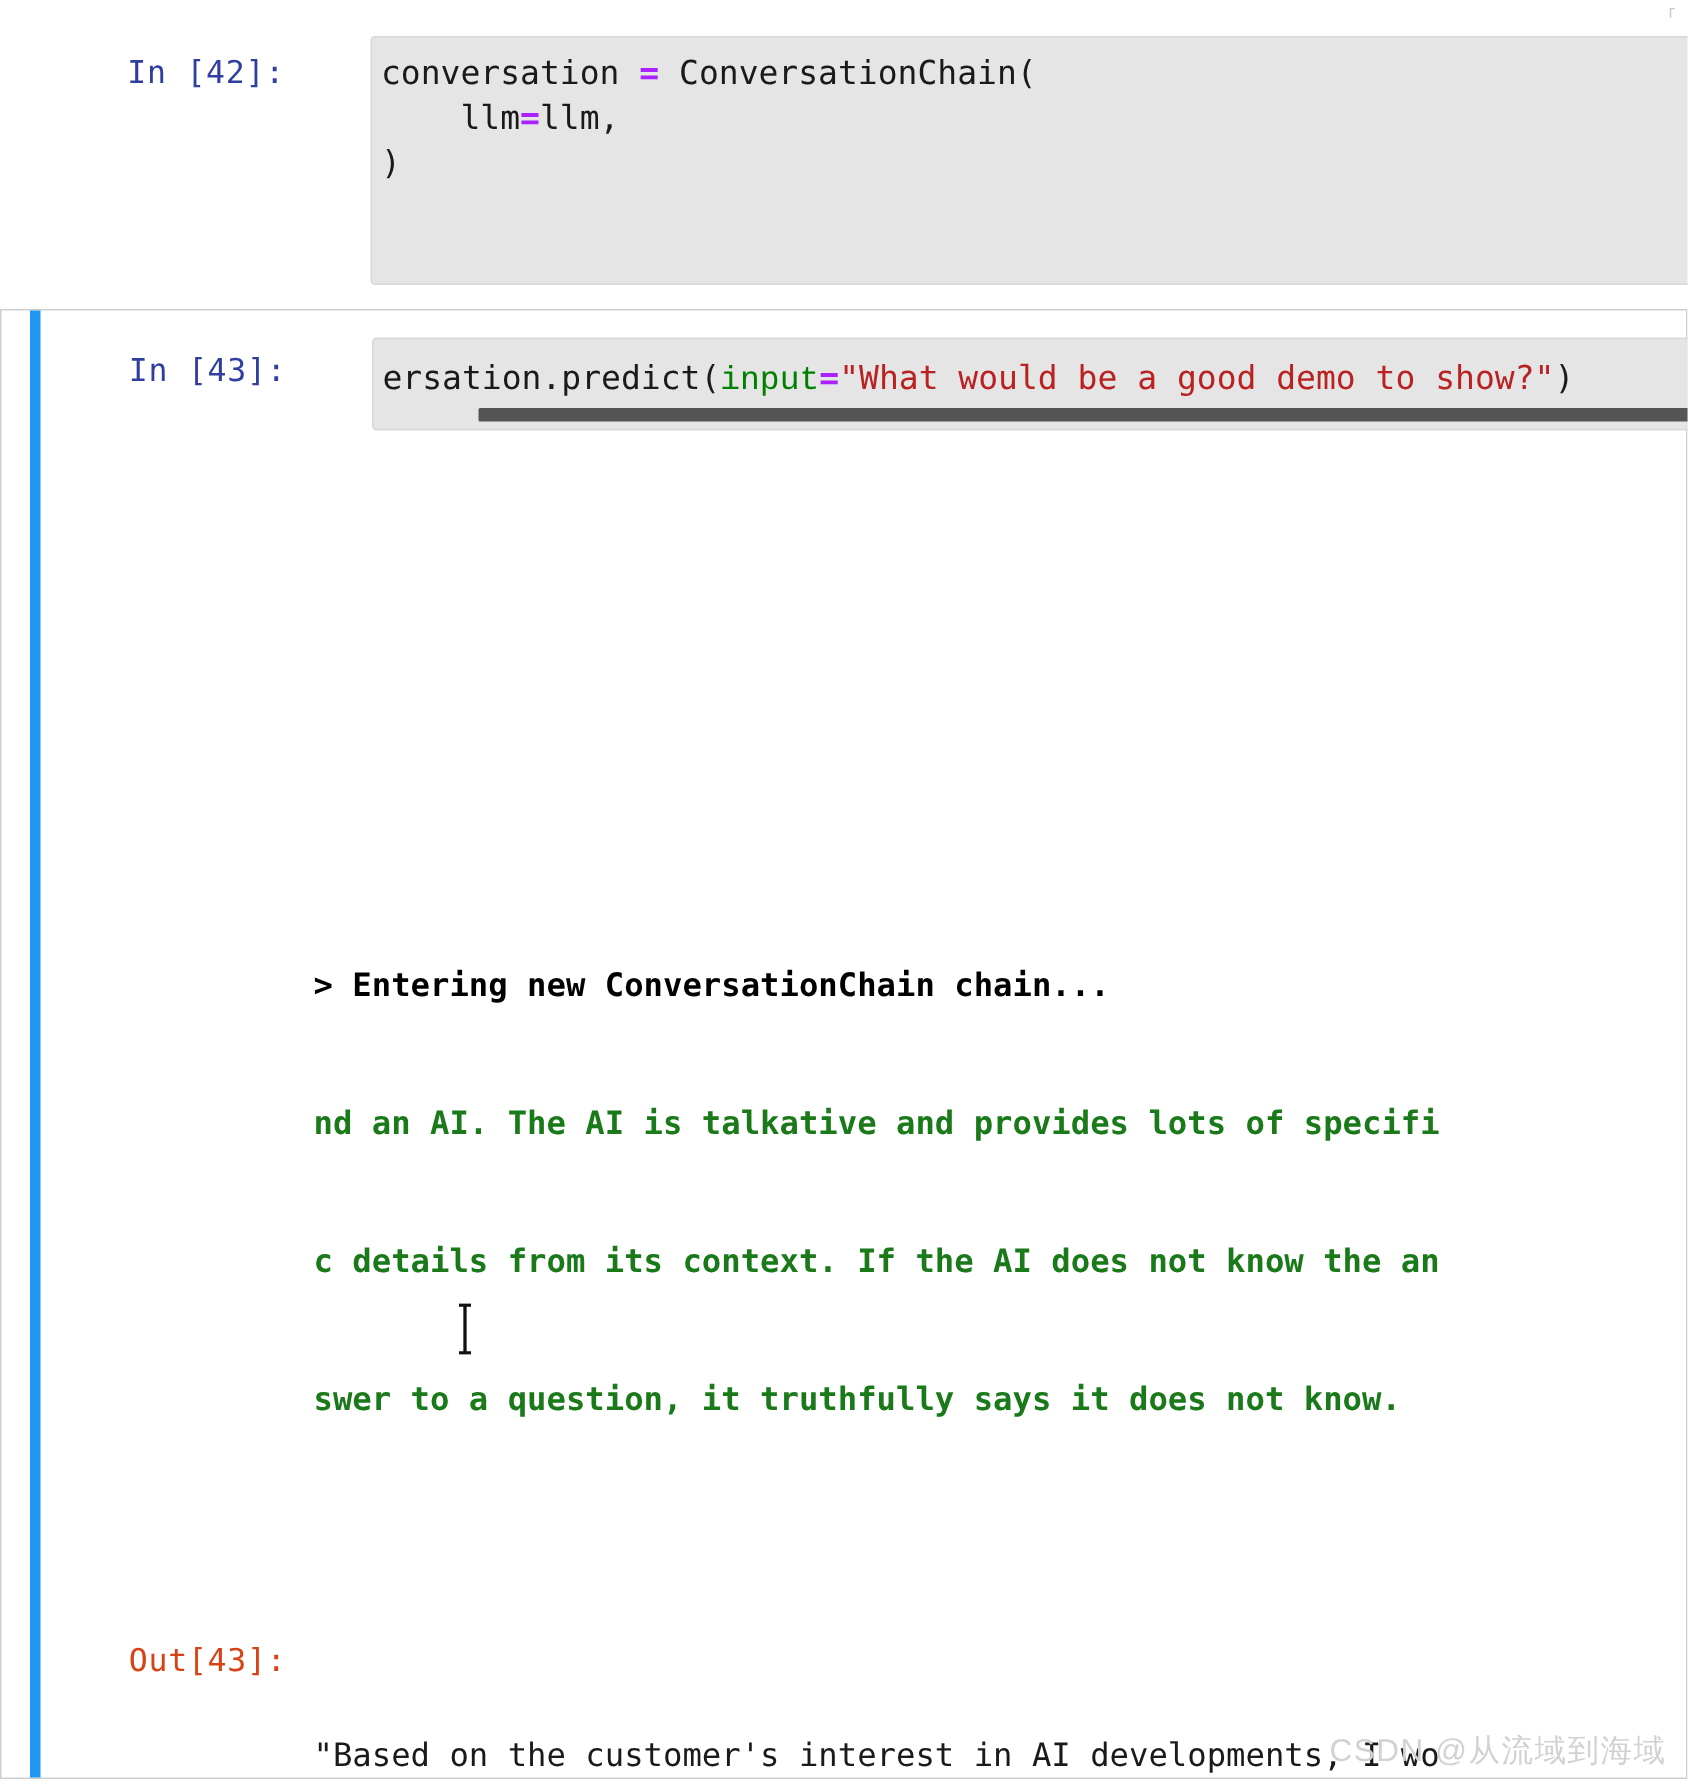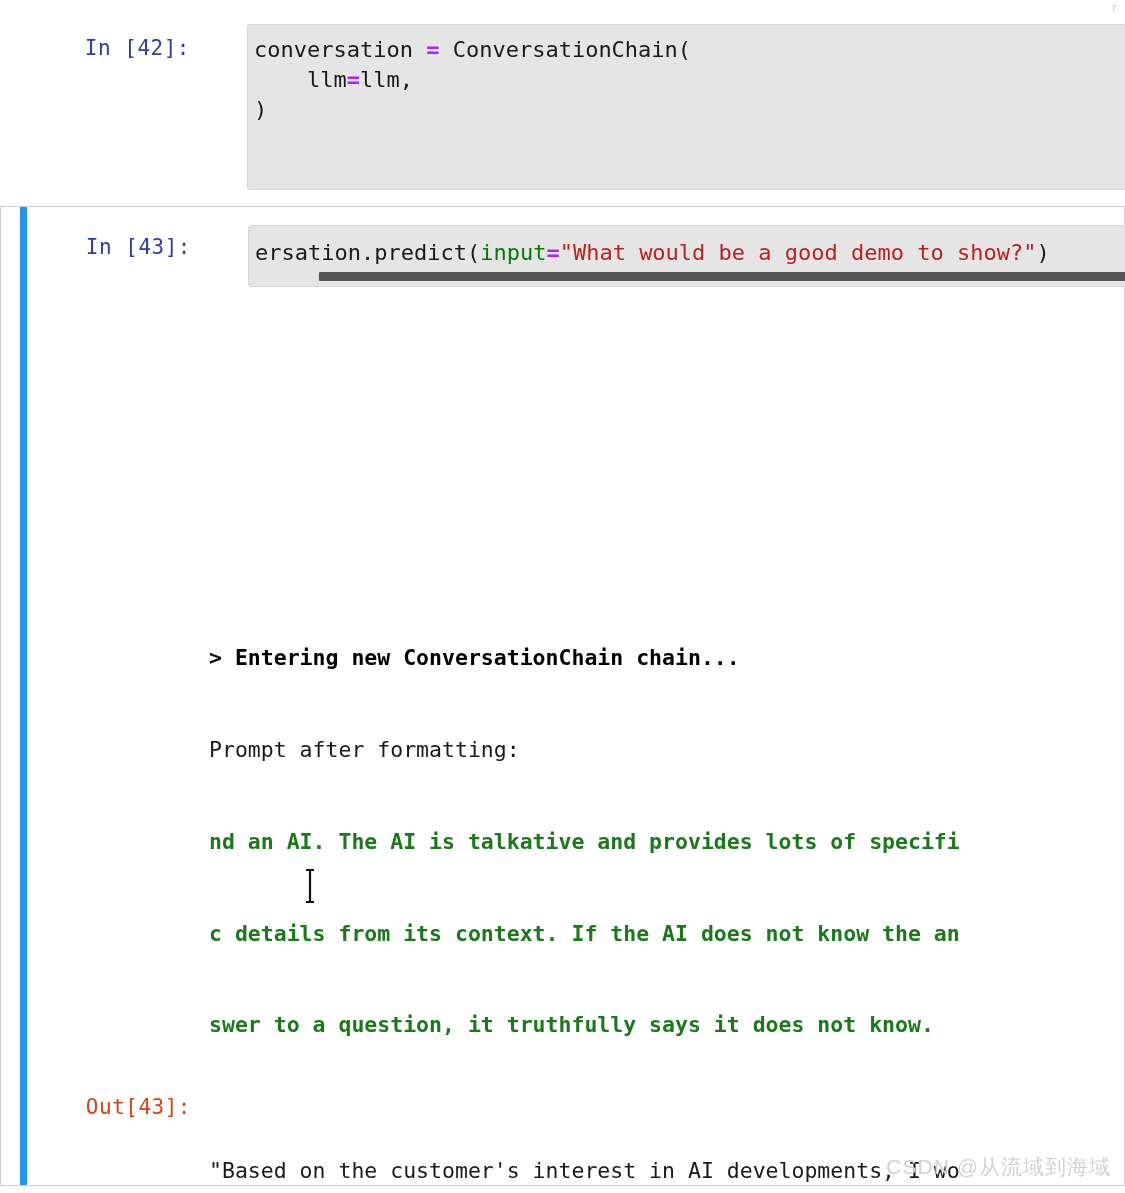--- a/index.html
+++ b/index.html
@@ -46,21 +46,21 @@
   }
   .code-line {
     font-family: "DejaVu Sans Mono", "Liberation Mono", monospace;
     font-size: 22px;
     line-height: 30px;
     white-space: pre;
     color: #1a1a1a;
   }
   .tok-op      { color: #aa22ff; font-weight: bold; }
   .tok-kw      { color: #008000; font-weight: bold; }
-  .tok-builtin { color: #008000; }
+  .tok-builtin { color: #008000; font-family: Liberation Mono, monospace; }
   .tok-str     { color: #ba2121; }
 
   
   #cell-42 { top: 0; height: 196px; }
   #cell-42 .prompt { left: 60px; top: 36px; width: 130px; }
   #cell-42 .code-area {
     left: 202px; top: 24px; width: 906px; height: 166px;
     padding: 10px 8px 10px 6px;
   }
 
@@ -184,21 +184,20 @@
 
   <div class="prompt prompt-in">In [43]:</div>
 
   <div class="code-area" id="code-area-43">
     <div class="code-line"><span>ersation.predict(</span><span class="tok-builtin">input</span><span class="tok-op">=</span><span class="tok-str">"What would be a good demo to show?"</span><span>)</span></div>
     <div class="hscrollbar"></div>
   </div>
 
   <div class="stream-output">
     <div class="line bold-ansi">&gt; Entering new ConversationChain chain...</div>
-    <div class="line">Prompt after formatting:</div>
     <div class="line green-ansi">nd an AI. The AI is talkative and provides lots of specifi</div>
     <div class="line green-ansi">c details from its context. If the AI does not know the an</div>
     <div class="line green-ansi">swer to a question, it truthfully says it does not know.</div>
     <div class="line spacer"></div>
     
     
     
     
     
     

